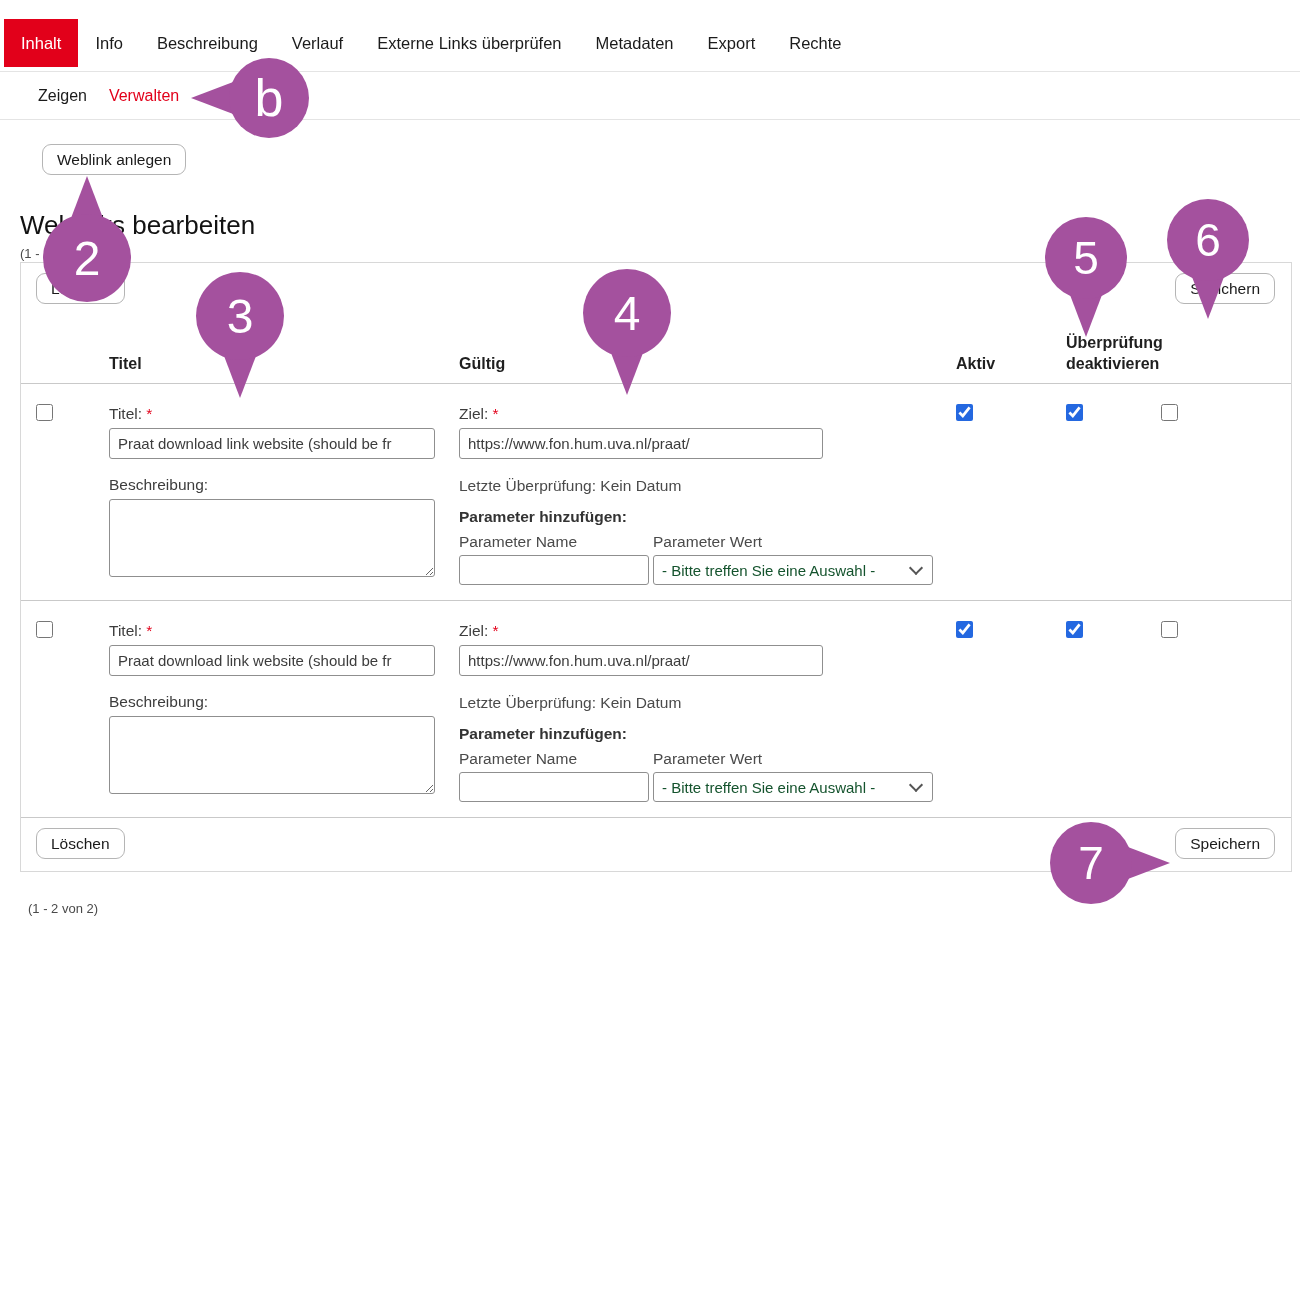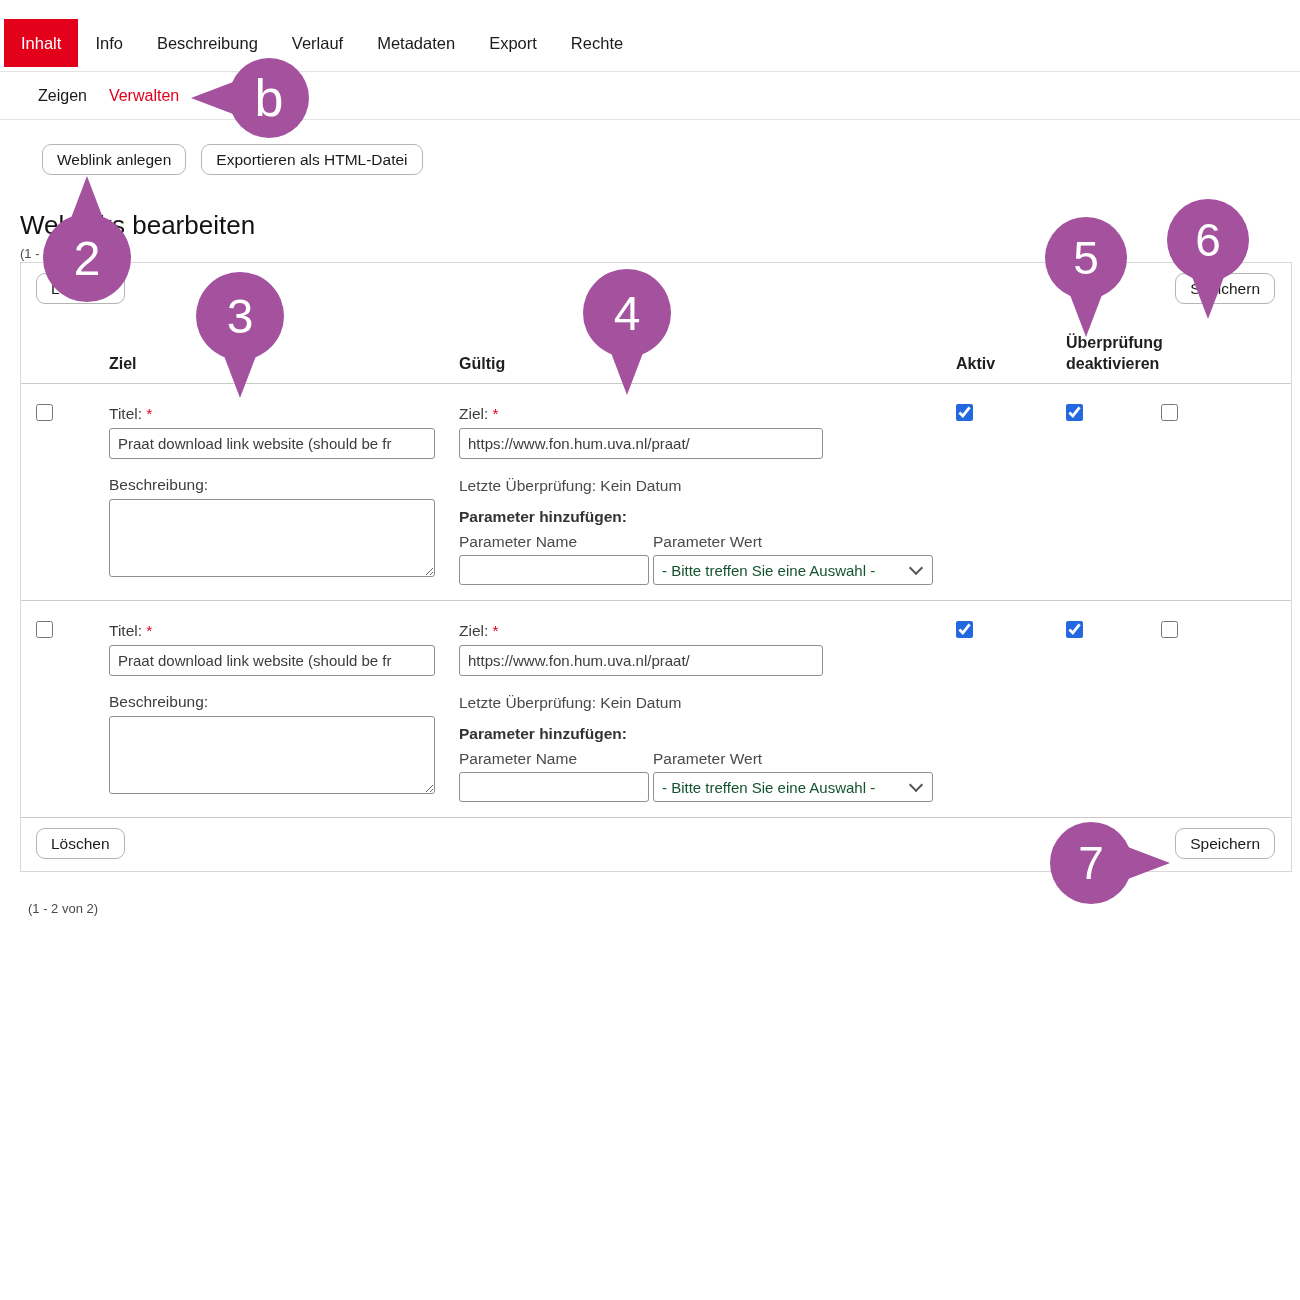--- a/index.html
+++ b/index.html
@@ -101,48 +101,48 @@
     border-left:50px solid var(--pin_purple,#a4519e); }
 </style>
 </head>
 <body>
 
 <nav class="topnav">
   <div class="tab active">Inhalt</div>
   <div class="tab">Info</div>
   <div class="tab">Beschreibung</div>
   <div class="tab">Verlauf</div>
+  <div class="tab">Externe Links überprüfen</div>
   <div class="tab">Metadaten</div>
   <div class="tab">Export</div>
   <div class="tab">Rechte</div>
 </nav>
 
 <nav class="subnav">
   <div class="subtab">Zeigen</div>
   <div class="subtab active">Verwalten</div>
 </nav>
 
 <div class="toolbar">
   <button class="btn">Weblink anlegen</button>
-  <button class="btn">Exportieren als HTML-Datei</button>
 </div>
 
 <h1 class="page-title">Weblinks bearbeiten</h1>
 <div class="range range-top">(1 - 2 von 2)</div>
 
 <section class="panel">
 
   <div class="panel-top">
     <button class="btn">Löschen</button>
     <button class="btn">Speichern</button>
   </div>
 
   <div class="grid header-grid">
     <div class="hcell"></div>
-    <div class="hcell">Ziel</div>
+    <div class="hcell">Titel</div>
     <div class="hcell">Gültig</div>
     <div class="hcell">Aktiv</div>
     <div class="hcell">Überprüfung deaktivieren</div>
   </div>
 
   <div class="grid row">
     <div class="cb-cell">
       <input type="checkbox" style="">
     </div>
     <div>

